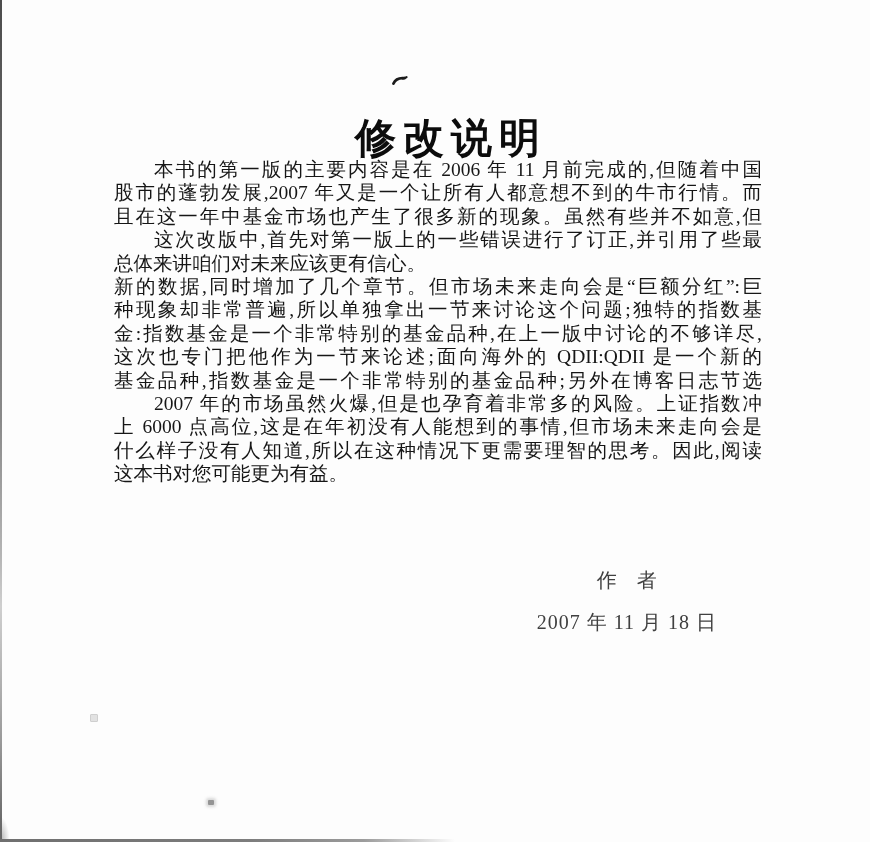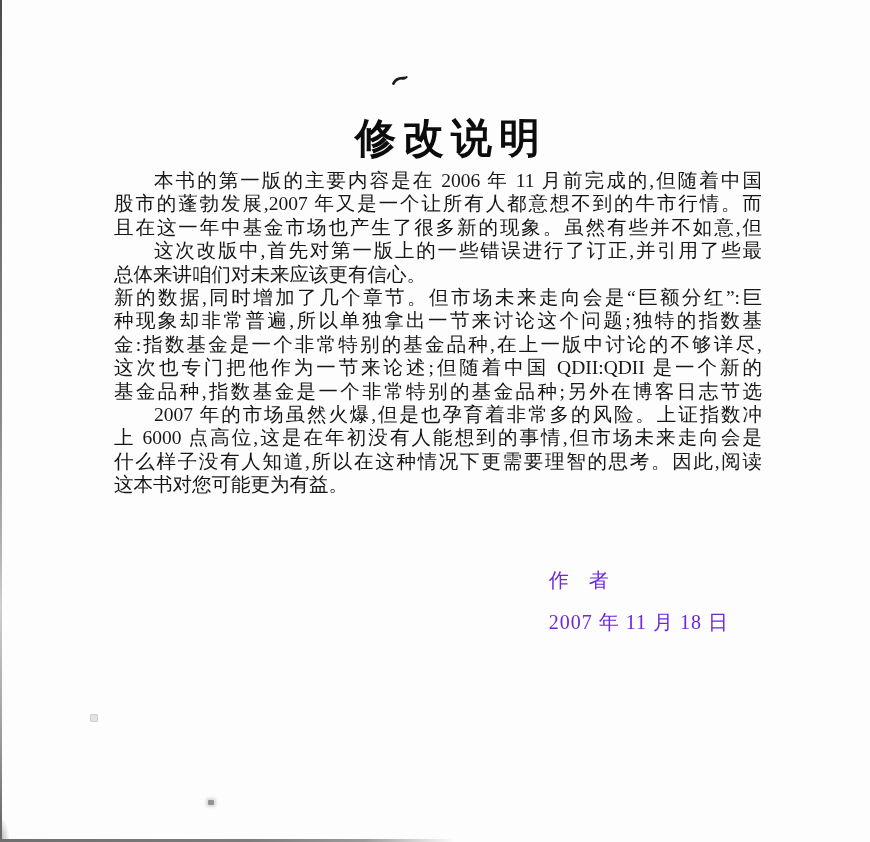--- a/index.html
+++ b/index.html
@@ -75,21 +75,21 @@
     font-weight: bold;
     font-size: 41px;
     line-height: 46px;
     letter-spacing: 7px;
     color: #0c0c0c;
   }
   
   .body-block {
     position: absolute;
     left: 114px;
-    top: 169px;
+    top: 158px;
     width: 648px;
     font-size: 19.5px;
     line-height: 23.4px;
     color: #161616;
   }
   .line {
     height: 23.4px;
     overflow: hidden;
     text-align: justify;
     white-space: normal;
@@ -97,25 +97,25 @@
   .line.fill {
     text-align-last: justify;
   }
   .line.indent {
     text-indent: 40px;
   }
   
   .signature {
     position: absolute;
     top: 568px;
-    right: 141px;
-    text-align: left;
+    right: 153px;
+    text-align: center;
     font-size: 20px;
     line-height: 24px;
-    color: #6d28d9;
+    color: #404040;
   }
   .signature .date {
     margin-top: 18px;
     letter-spacing: 1px;
   }
 </style>
 </head>
 <body>
 
 <div class="page">
@@ -136,21 +136,21 @@
 
   <div class="body-block" id="body-block">
       <div class="line fill indent">本书的第一版的主要内容是在 2006 年 11 月前完成的,但随着中国</div>
       <div class="line fill">股市的蓬勃发展,2007 年又是一个让所有人都意想不到的牛市行情。而</div>
       <div class="line fill">且在这一年中基金市场也产生了很多新的现象。虽然有些并不如意,但</div>
       <div class="line fill indent">这次改版中,首先对第一版上的一些错误进行了订正,并引用了些最</div>
       <div class="line">总体来讲咱们对未来应该更有信心。</div>
       <div class="line fill">新的数据,同时增加了几个章节。但市场未来走向会是“巨额分红”:巨</div>
       <div class="line fill">种现象却非常普遍,所以单独拿出一节来讨论这个问题;独特的指数基</div>
       <div class="line fill">金:指数基金是一个非常特别的基金品种,在上一版中讨论的不够详尽,</div>
-      <div class="line fill">这次也专门把他作为一节来论述;但随着中国 QDII:QDII 是一个新的</div>
+      <div class="line fill">这次也专门把他作为一节来论述;面向海外的 QDII:QDII 是一个新的</div>
       <div class="line fill">基金品种,指数基金是一个非常特别的基金品种;另外在博客日志节选</div>
       <div class="line fill indent">2007 年的市场虽然火爆,但是也孕育着非常多的风险。上证指数冲</div>
       <div class="line fill">上 6000 点高位,这是在年初没有人能想到的事情,但市场未来走向会是</div>
       <div class="line fill">什么样子没有人知道,所以在这种情况下更需要理智的思考。因此,阅读</div>
       <div class="line">这本书对您可能更为有益。</div>
     </div>
 
   <div class="signature">
     <div class="author">作　者</div>
     <div class="date">2007 年 11 月 18 日</div>

